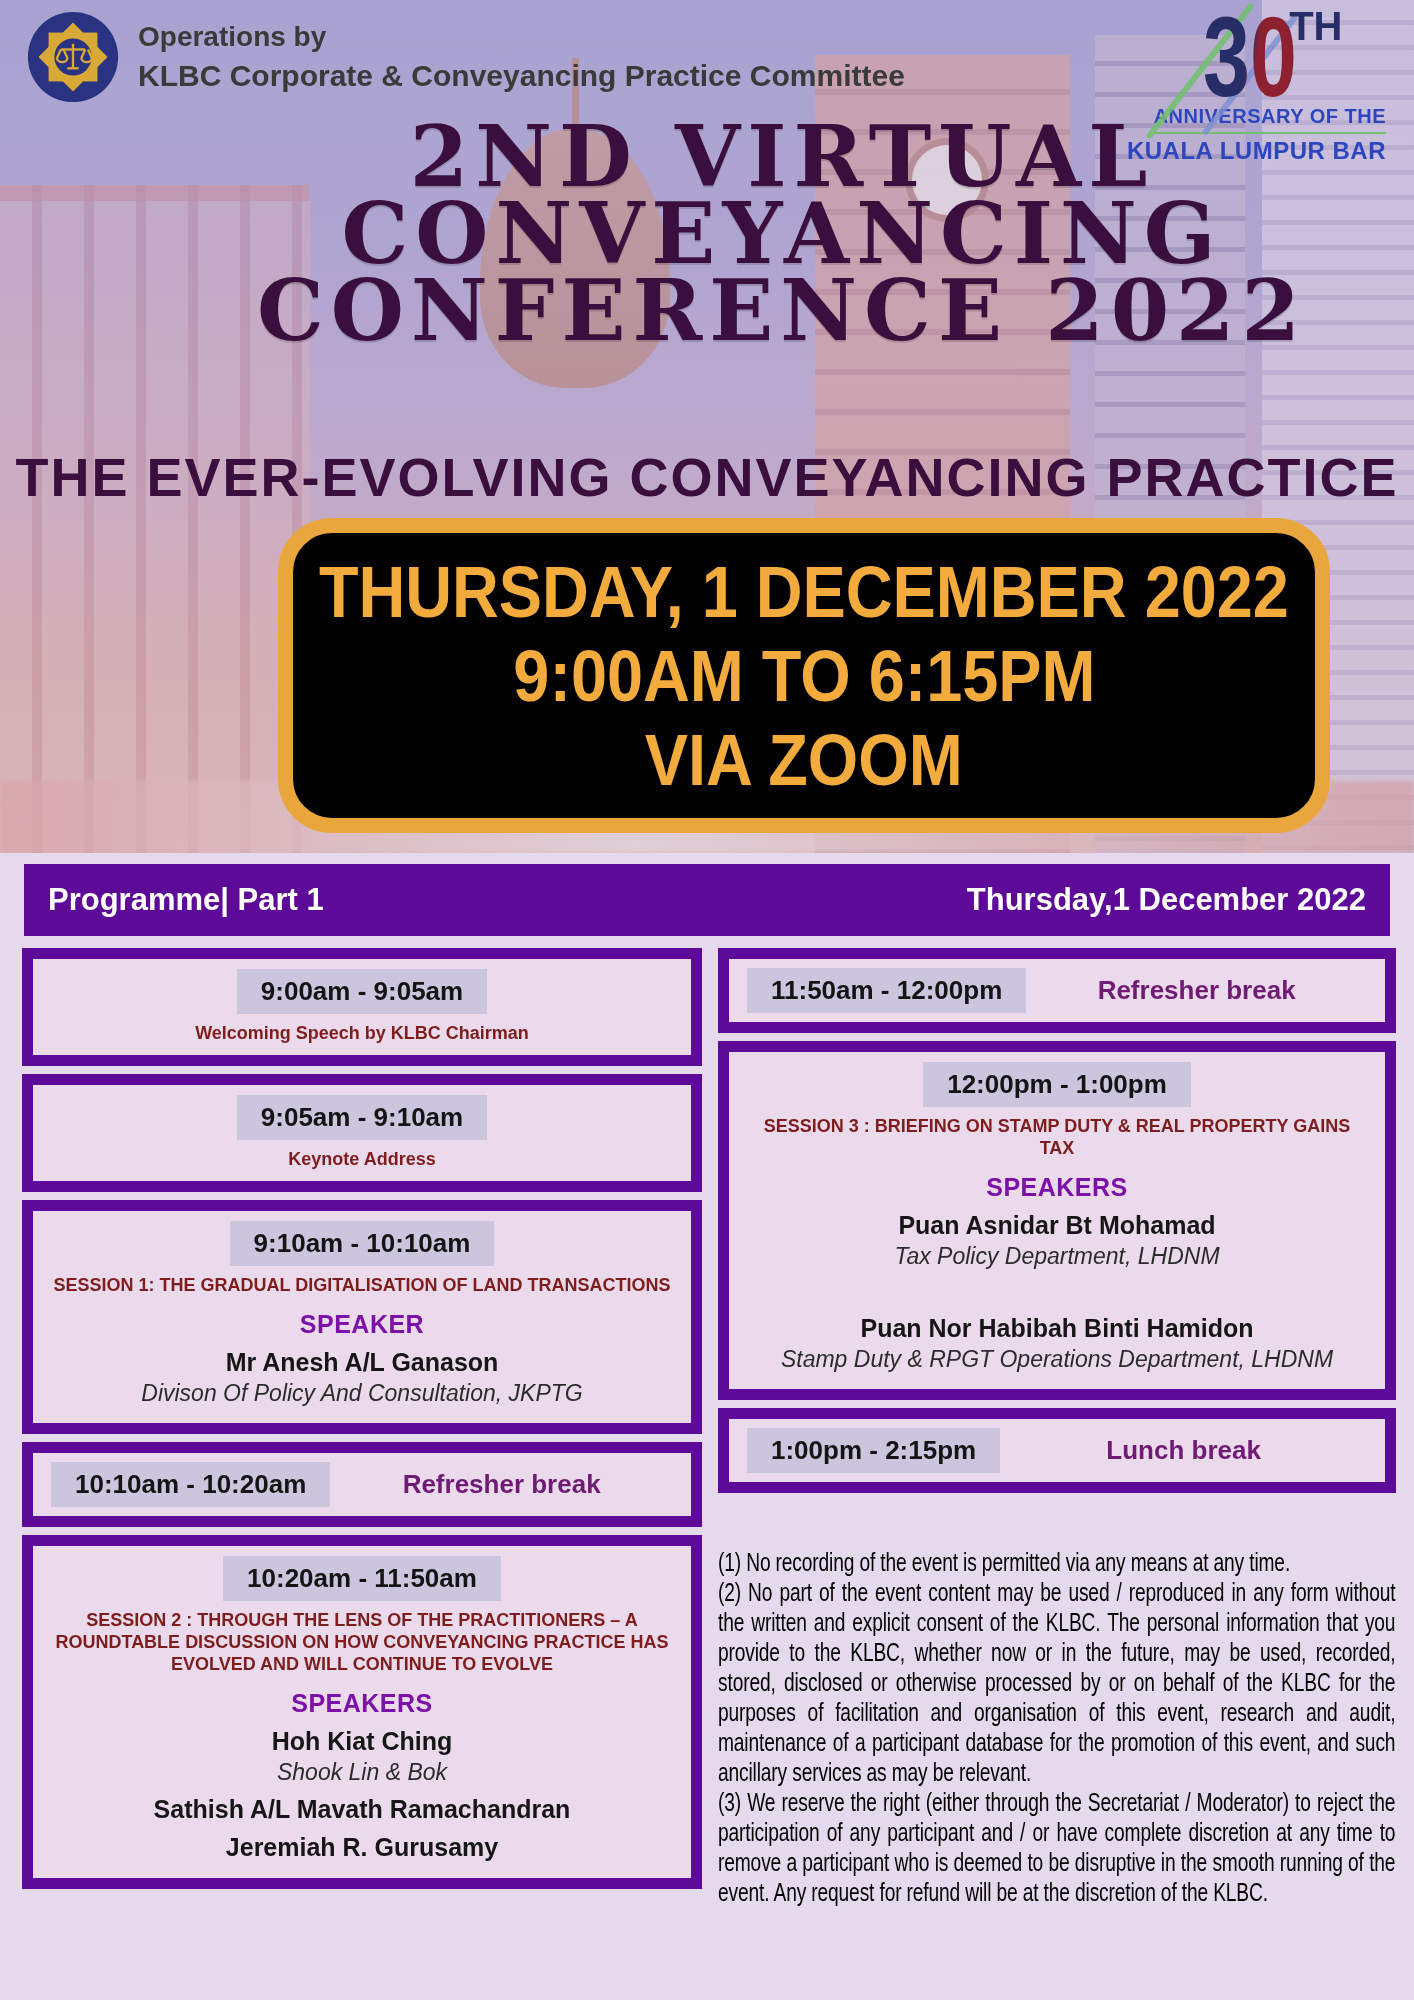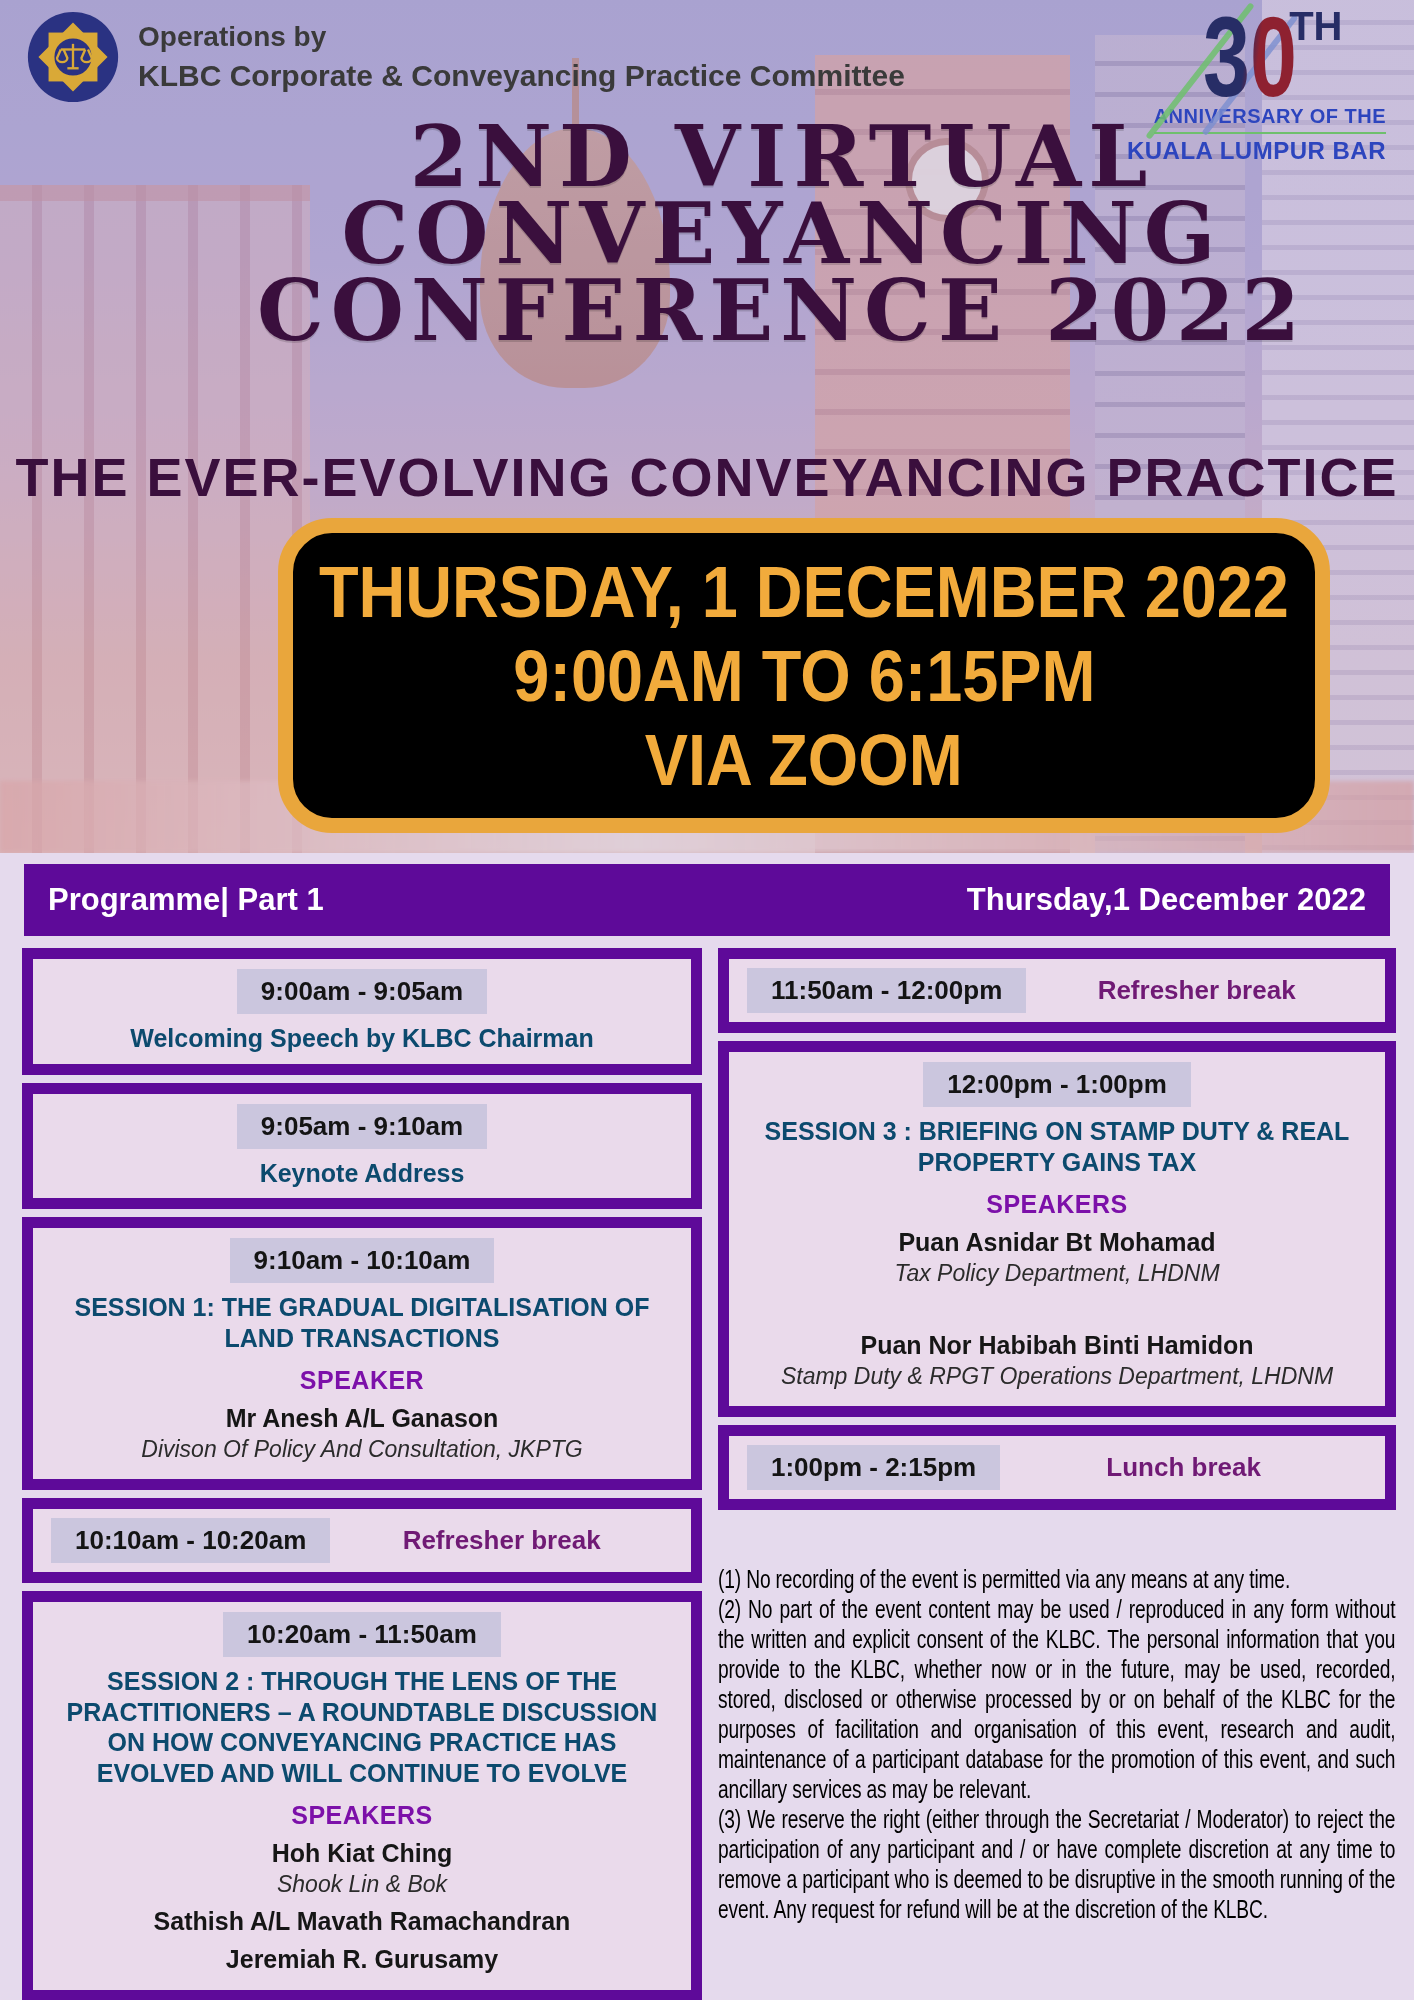--- a/index.html
+++ b/index.html
@@ -78,21 +78,21 @@
   .columns{position:absolute;left:22px;top:948px;width:1374px;display:flex;gap:16px;align-items:flex-start;}
   .col{display:flex;flex-direction:column;gap:8px;}
   .col.left{width:680px;}
   .col.right{width:678px;}
   .card{background:var(--card-bg,#EADAEB);border:11px solid var(--purple-primary,#5E0A99);width:100%;}
   .card.item,.card.session{text-align:center;padding:10px 20px 10px;}
   .card.session{padding-bottom:16px;}
   .badge-wrap{text-align:center;}
   .time-badge{display:inline-block;background:var(--badge-bg,#CBC6DE);color:#141414;
     font-size:26px;font-weight:700;padding:7px 24px;white-space:nowrap;}
-  .card-title{font-size:25px;font-weight:700;color:#0c4a6e;line-height:1.22;margin-top:9px;}
+  .card-title{font-size:18px;font-weight:700;color:#7f1d1d;line-height:1.22;margin-top:9px;}
   .card.break{display:flex;align-items:center;padding:9px 18px;}
   .card.break .break-title{flex:1;text-align:center;font-size:26px;font-weight:700;color:#701a75;margin-top:0;}
   .speakers-label{margin-top:13px;font-size:25px;font-weight:700;letter-spacing:.5px;color:var(--purple-speaker,#7C10A9);}
   .speaker{margin-top:9px;}
   .card.spacious .speaker + .speaker{margin-top:44px;}
   .speaker-name{font-size:25px;font-weight:700;color:#161616;}
   .speaker-aff{font-size:23px;font-style:italic;color:#2B2B2B;margin-top:3px;}
 
   
   .disclaimer{margin-top:46px;width:678px;overflow:visible;}

